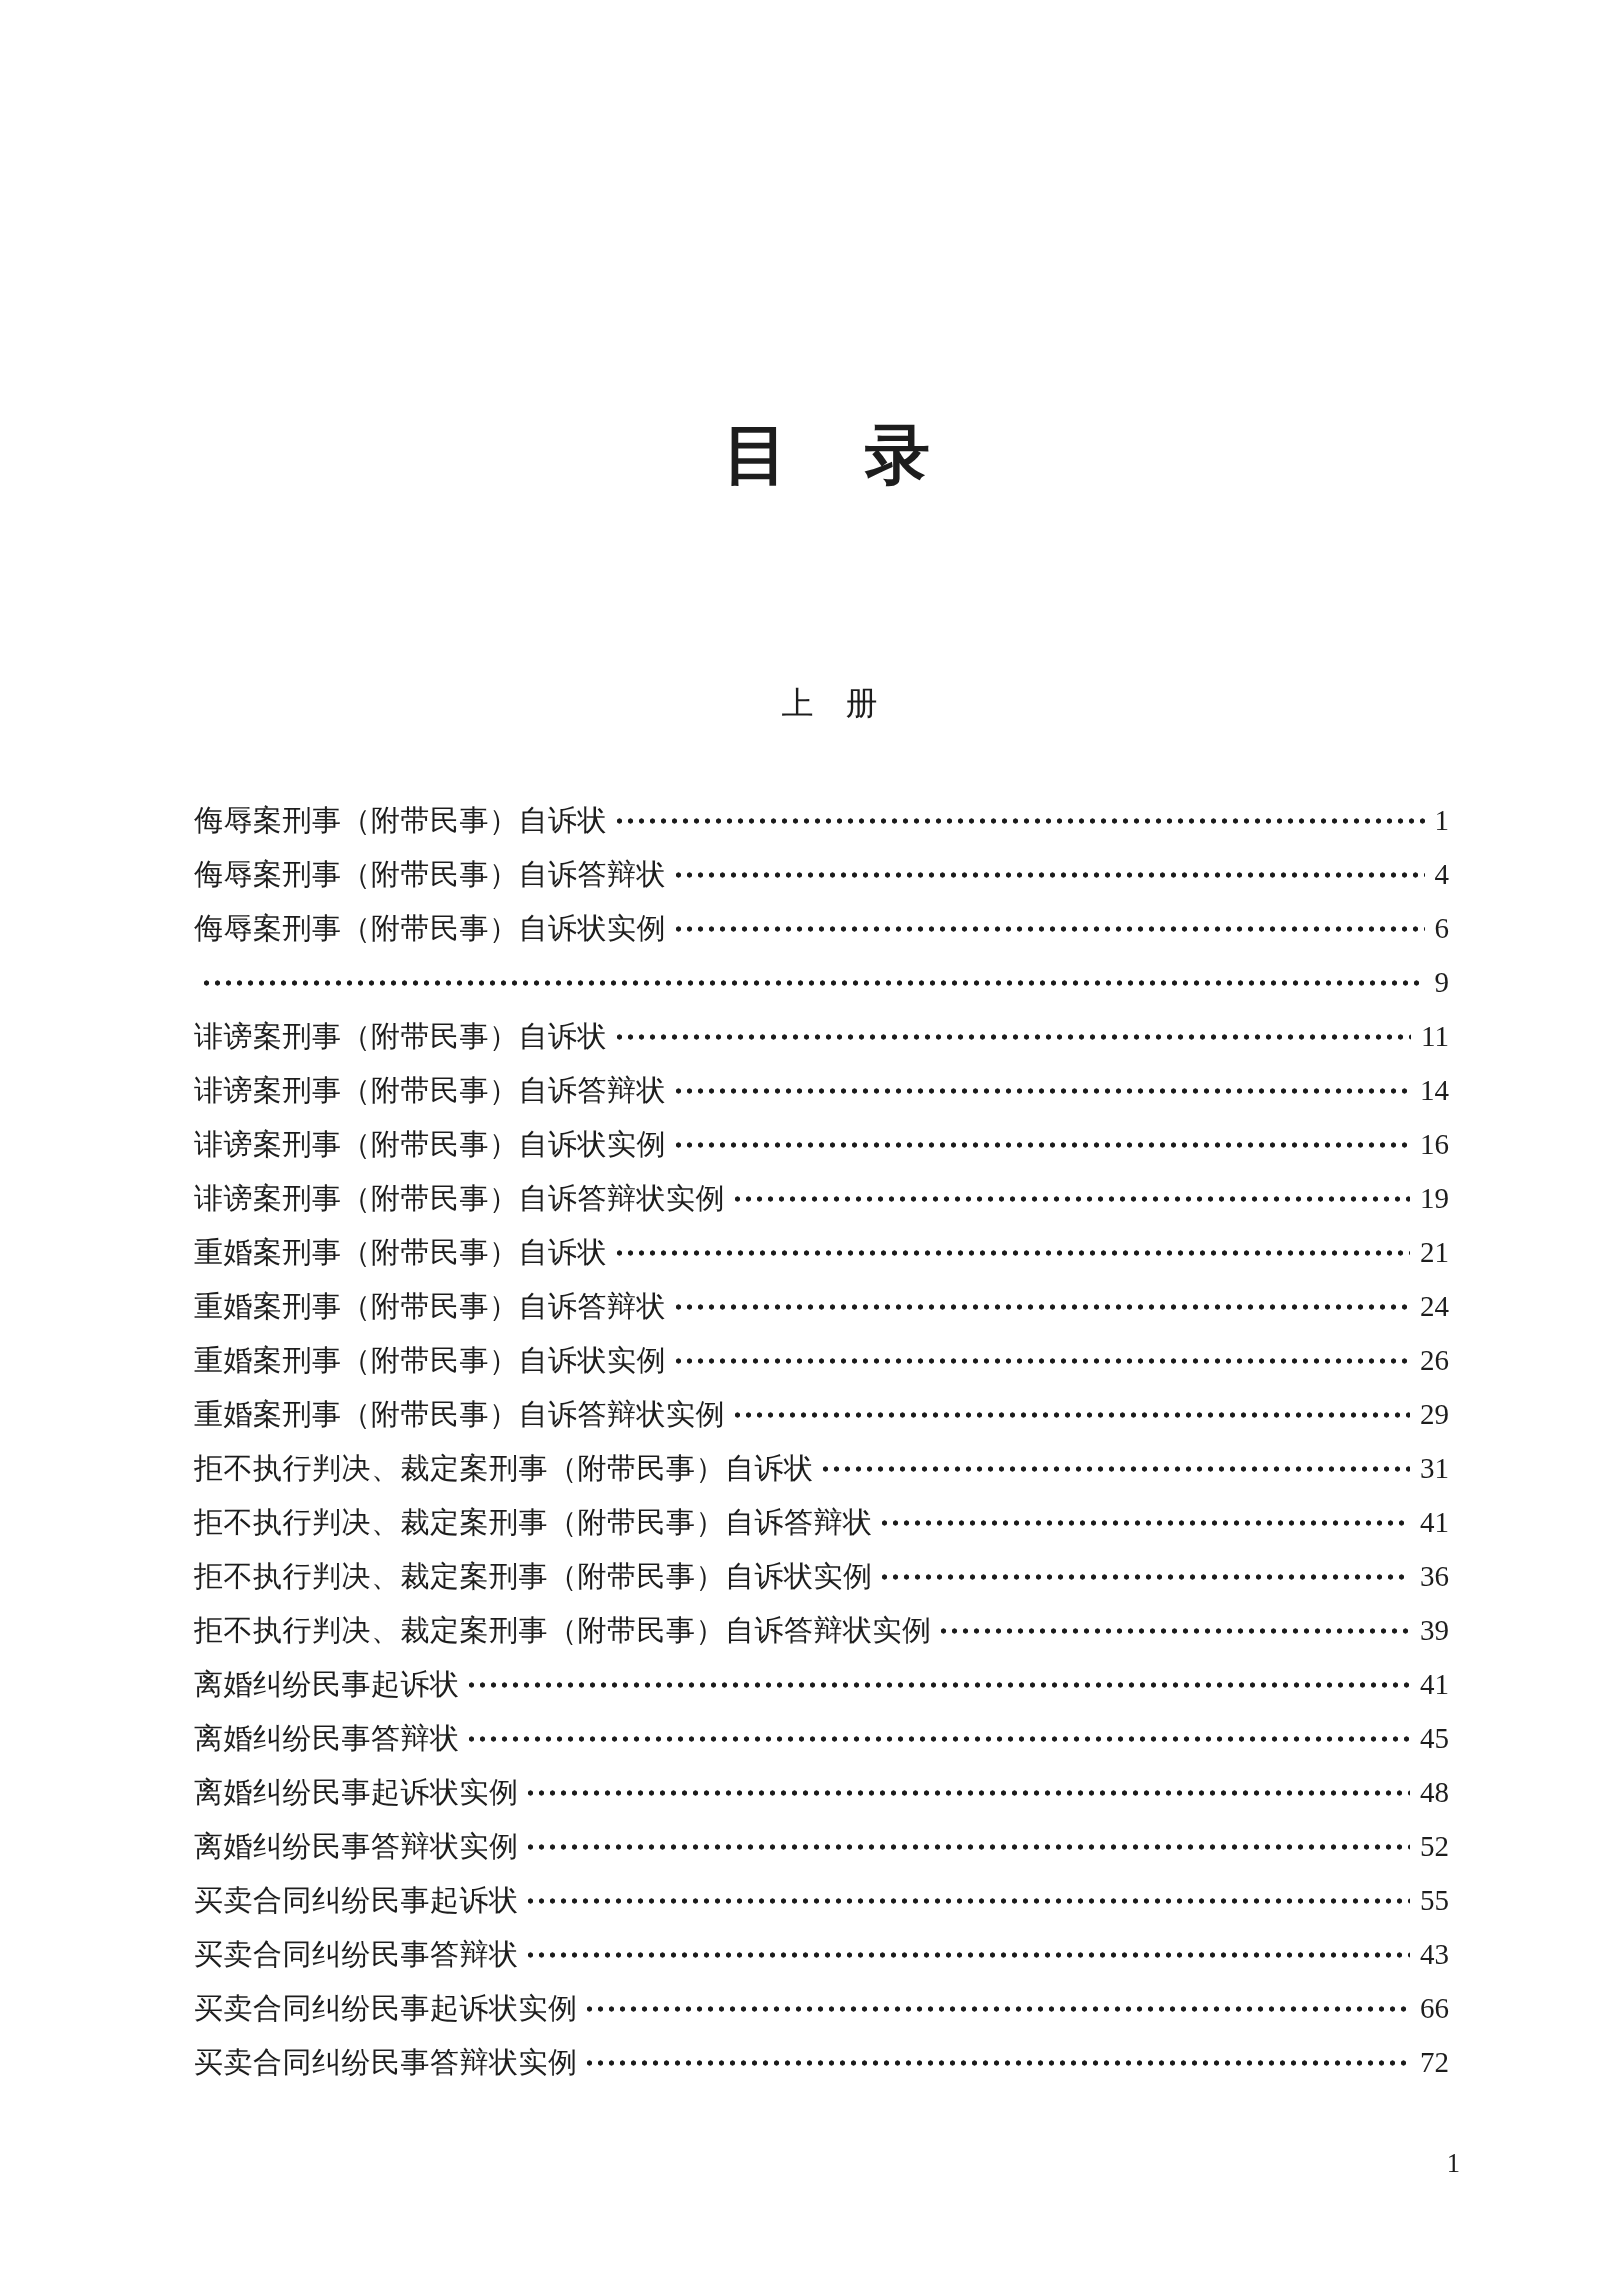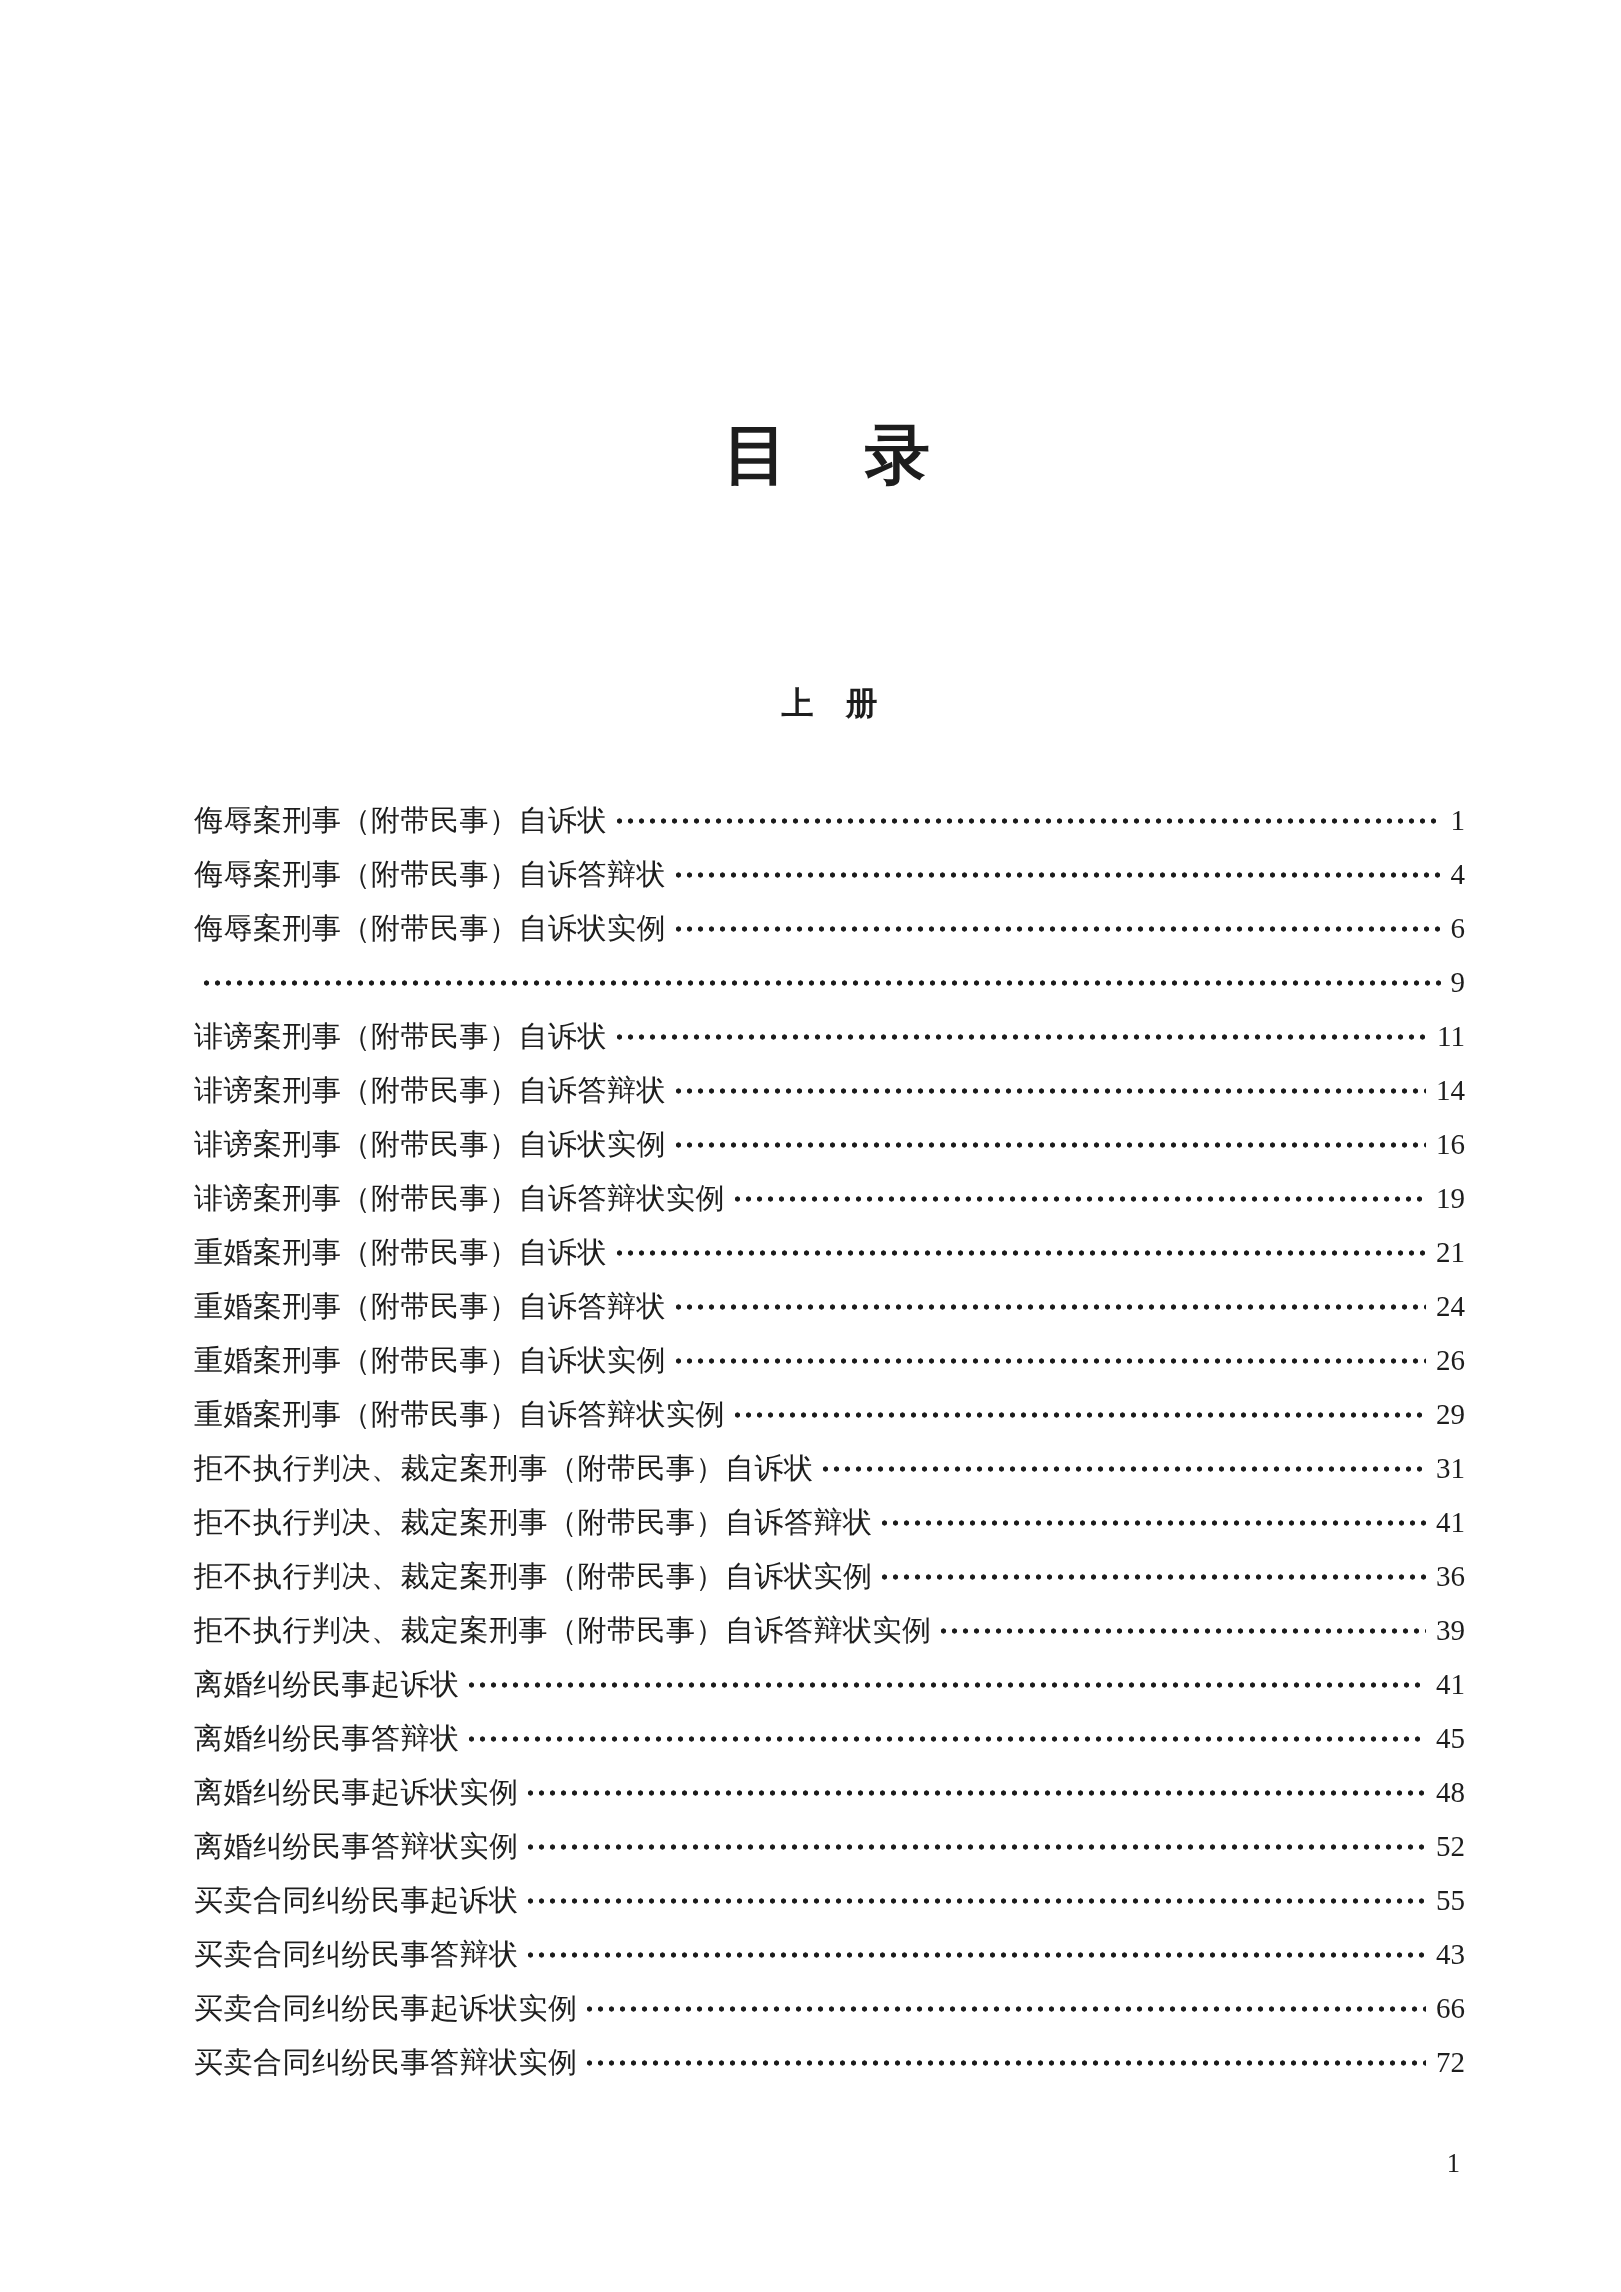--- a/index.html
+++ b/index.html
@@ -39,28 +39,28 @@
   }
   .volume-heading {
     position: absolute;
     top: 684px;
     left: 0;
     right: 0;
     margin: 0;
     text-align: center;
     font-size: 32px;
     line-height: 1.2;
-    font-weight: 700;
+    font-weight: 400;
     white-space: pre;
   }
   .toc-list {
     position: absolute;
     top: 793px;
     left: 0;
-    right: 0;
+    right: 16px;
   }
   .toc-row {
     display: flex;
     align-items: center;
     height: 54px;
     font-size: 29px;
     line-height: 1;
   }
   .toc-label {
     white-space: nowrap;

